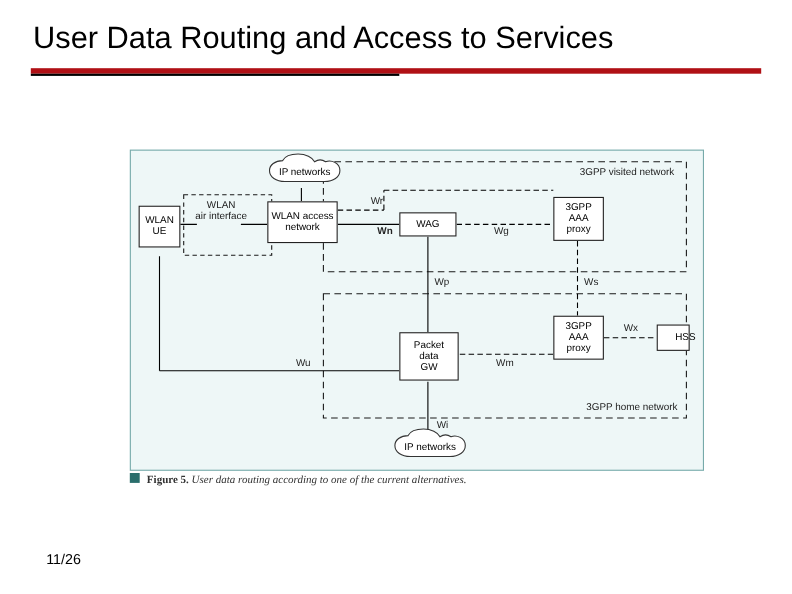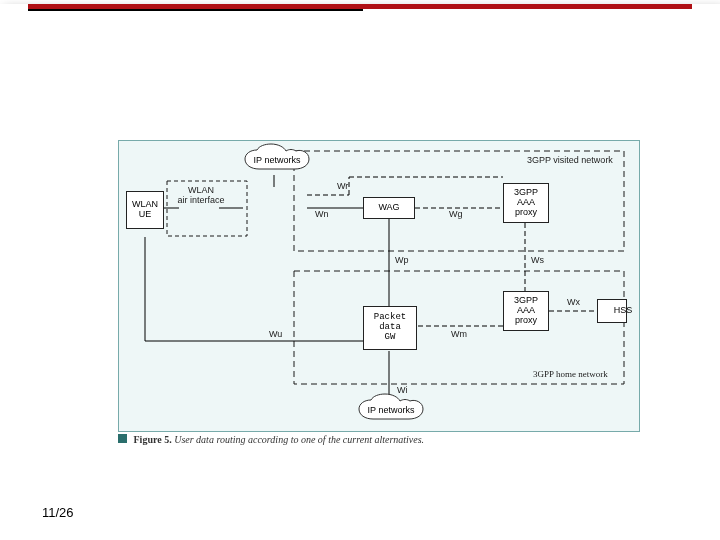--- a/index.html
+++ b/index.html
@@ -96,20 +96,21 @@
     left: 42px;
     bottom: 24px;
     font-size: 13px;
   }
 </style>
 </head>
 <body>
 
 <div class="page">
 
+  <div class="title">User Data Routing and Access to Services</div>
   <div class="rule-thick" style="background: rgb(176, 16, 21);"></div>
   <div class="rule-thin"></div>
 
   <div class="figure">
     <div class="panel">
 
       <svg class="overlay" viewBox="0 0 520 290">
 
         <rect x="175" y="10" width="330" height="100" fill="none" stroke="#1a1a1a" stroke-width="1" stroke-dasharray="6 4"></rect>
 
@@ -146,60 +147,63 @@
 
         <line x1="100" y1="67" x2="124" y2="67" stroke="#000" stroke-width="1"></line>
       </svg>
 
       <div class="box" style="left:7px; top:50px; width:38px; height:38px;">
           <span>WLAN<br>UE</span>
         </div>
 
       <div class="lbl" style="left:54px; top:44px; width:56px; white-space:normal; text-align:center;">WLAN<br>air interface</div>
 
+      <div class="box" style="left:124px; top:46px; width:64px; height:38px;">
+          <span>WLAN access<br>network</span>
+        </div>
 
       <div class="box" style="left:244px; top:56px; width:52px; height:22px;">
           <span>WAG</span>
         </div>
 
       <div class="box" style="left:384px; top:42px; width:46px; height:40px;">
           <span>3GPP<br>AAA<br>proxy</span>
         </div>
 
       <div class="box" style="left:384px; top:150px; width:46px; height:40px;">
           <span>3GPP<br>AAA<br>proxy</span>
         </div>
 
       <div class="box" style="left:478px; top:158px; width:30px; height:24px;padding-left:24px;">
           <span>HSS</span>
         </div>
 
-      <div class="box" style="left:244px; top:165px; width:54px; height:44px;font-family:Liberation Mono, monospace;">
+      <div class="box" style="left:244px; top:165px; width:54px; height:44px;">
           <span>Packet<br>data<br>GW</span>
         </div>
 
       <div class="cloud" style="left:122px; top:2px; width:72px; height:34px;">
         <svg width="72" height="34" viewBox="0 0 72 34">
           <path d="M18 26c-8 0-14-4-14-10 0-5 5-9 12-9 2-4 8-6 14-6 7 0 13 3 15 7 3-2 7-2 10 0 5-2 13 1 13 8 0 6-6 10-14 10H18z" fill="#fff" stroke="#333"></path>
         </svg>
         <div class="cloud-label">IP networks</div>
       </div>
 
       <div class="cloud" style="left:236px; top:252px; width:72px; height:34px;">
         <svg width="72" height="34" viewBox="0 0 72 34">
           <path d="M18 26c-8 0-14-4-14-10 0-5 5-9 12-9 2-4 8-6 14-6 7 0 13 3 15 7 3-2 7-2 10 0 5-2 13 1 13 8 0 6-6 10-14 10H18z" fill="#fff" stroke="#333"></path>
         </svg>
         <div class="cloud-label">IP networks</div>
       </div>
 
       <div class="lbl" style="left:408px; top:14px;">3GPP visited network</div>
-      <div class="lbl" style="left:414px; top:228px;font-family:Liberation Serif, serif;">3GPP home network</div>
+      <div class="lbl" style="left:414px; top:228px;">3GPP home network</div>
 
       <div class="lbl" style="left:218px; top:40px;">Wr</div>
-      <div class="lbl" style="left:196px; top:68px;">Wn</div>
+      <div class="lbl" style="left:224px; top:68px;font-weight:bold;">Wn</div>
       <div class="lbl" style="left:330px; top:68px;">Wg</div>
       <div class="lbl" style="left:276px; top:114px;">Wp</div>
       <div class="lbl" style="left:412px; top:114px;">Ws</div>
       <div class="lbl" style="left:448px; top:156px;">Wx</div>
       <div class="lbl" style="left:332px; top:188px;">Wm</div>
       <div class="lbl" style="left:278px; top:244px;">Wi</div>
       <div class="lbl" style="left:150px; top:188px;">Wu</div>
 
     </div>
 

